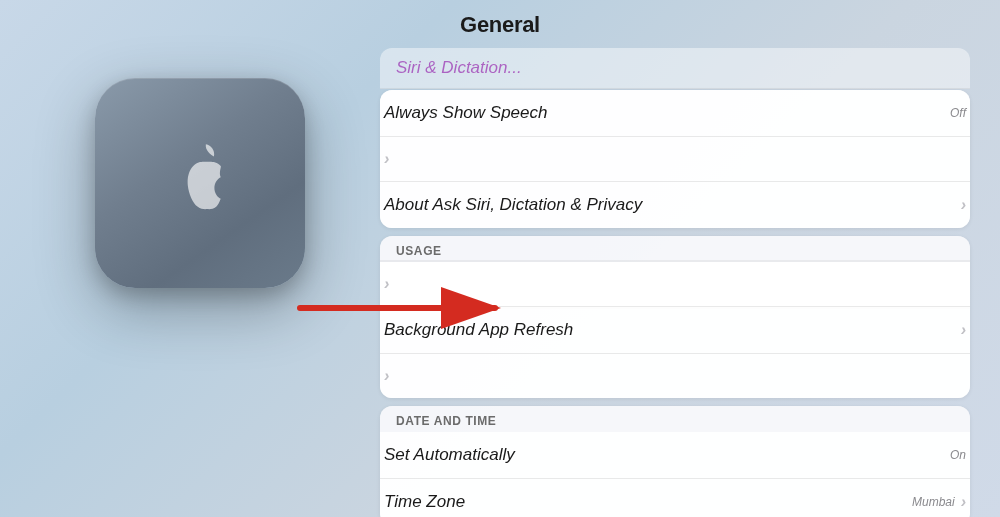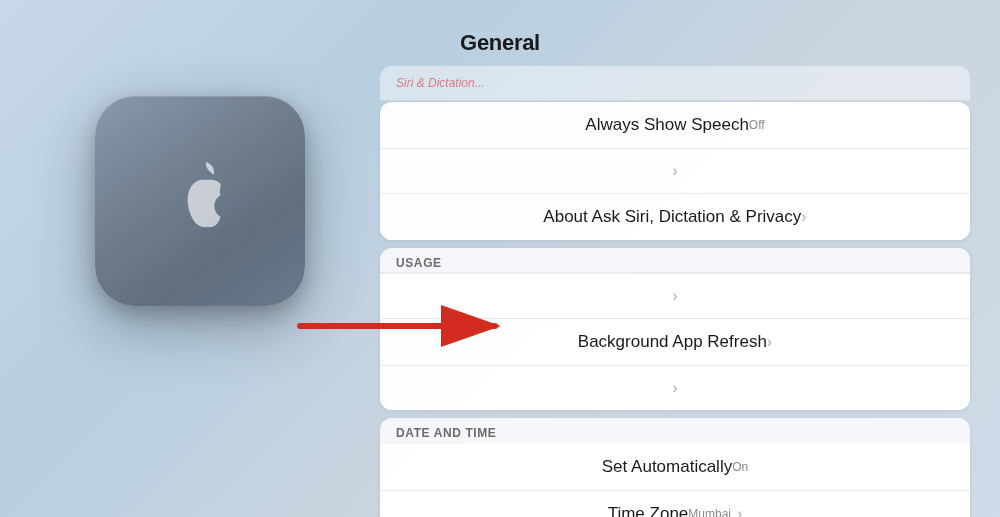--- a/index.html
+++ b/index.html
@@ -12,21 +12,21 @@
       background: linear-gradient(135deg, #c8d8e8 0%, #b8cfe0 30%, #cad5e0 60%, #d0dae8 100%);
       position: relative;
     }
 
     
     .page-title {
       text-align: center;
       font-size: 22px;
       font-weight: 600;
       color: #1a1a1a;
-      padding-top: 30px;
+      padding-top: 12px;
       padding-bottom: 10px;
       letter-spacing: -0.3px;
     }
 
     .main-layout {
       display: flex;
       flex-direction: row;
       align-items: flex-start;
       padding: 0 30px;
       gap: 0;
@@ -90,43 +90,44 @@
       padding: 10px 16px;
       display: flex;
       align-items: center;
       justify-content: space-between;
       margin-bottom: 1px;
       border-bottom: 1px solid rgba(200,200,200,0.5);
       opacity: 0.6;
     }
 
     .partial-row-text {
-      font-size: 12px;
-      color: #ef4444;
+      font-size: 17px;
+      color: #a21caf;
       font-style: italic;
     }
 
     
     .settings-group {
       background: rgba(255,255,255,0.82);
       border-radius: 12px;
       overflow: hidden;
       margin-bottom: 8px;
       box-shadow: 0 1px 4px rgba(0,0,0,0.08);
     }
 
     .settings-row {
       display: flex;
       align-items: center;
-      justify-content: center;
-      padding: 13px 16px;
+      justify-content: space-between;
+      padding: 13px 4px;
       background: rgba(255,255,255,0.88);
       border-bottom: 1px solid rgba(200,200,200,0.4);
       cursor: pointer;
       transition: background 0.1s;
+      font-style: italic;
     }
 
     .settings-row:last-child {
       border-bottom: none;
     }
 
     .settings-row.highlighted {
       background: #ffffff;
       box-shadow: 0 0 0 2px rgba(0,0,0,0.05);
     }

